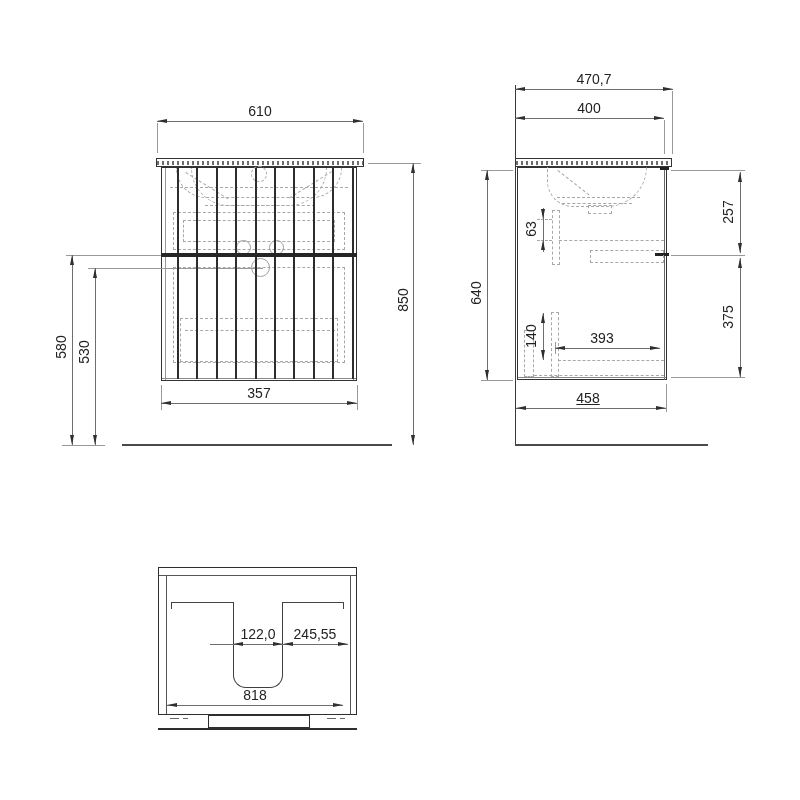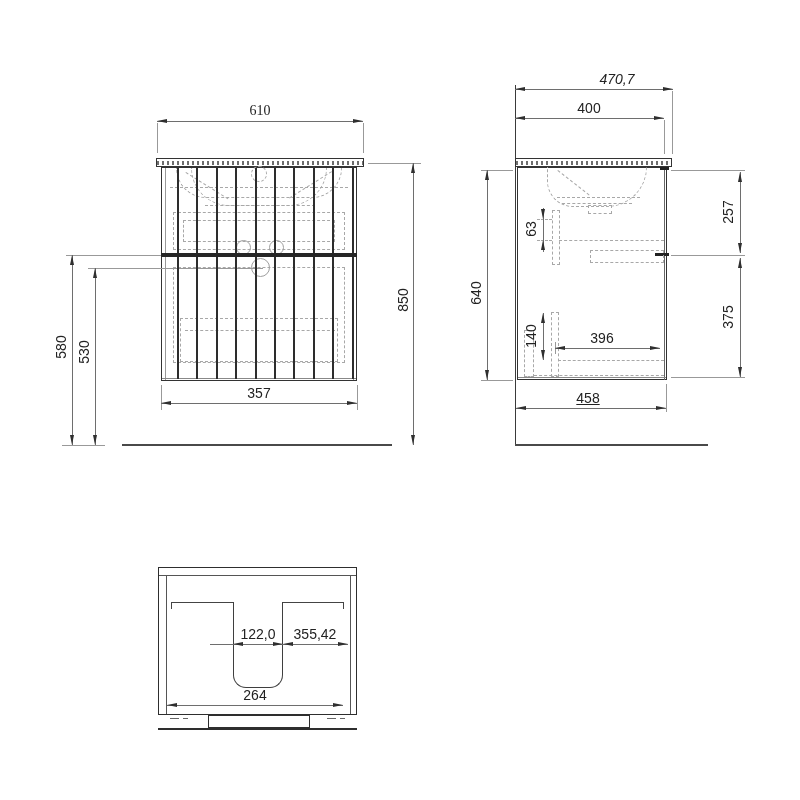--- a/index.html
+++ b/index.html
@@ -72,21 +72,21 @@
 
     <div class="slats" style="left:163px;top:168px;width:192px;height:211px;"></div>
 
     <div class="abs" style="left:161px;top:253px;width:196px;height:3.5px;background:#262626;"></div>
 
     <div class="vl xl" style="left:157px;top:123px;height:30px;"></div>
     <div class="vl xl" style="left:363px;top:123px;height:30px;"></div>
     <div class="hl dl" style="left:157px;top:121px;width:206px;"></div>
     <div class="tri tl" style="left:157px;top:119px;"></div>
     <div class="tri tr" style="left:353px;top:119px;"></div>
-    <div class="lbl" style="left:215px;top:103px;font-family:Liberation Serif, serif;">610</div>
+    <div class="lbl" style="left:215px;top:103px;">610</div>
 
     <div class="hl xl" style="left:368px;top:163px;width:53px;"></div>
     <div class="vl dl" style="left:413px;top:163px;height:282px;"></div>
     <div class="tri tu" style="left:411px;top:163px;"></div>
     <div class="tri td" style="left:411px;top:435px;"></div>
     <div class="vlbl" style="left:358px;top:292px;">850</div>
 
     <div class="vl xl" style="left:161px;top:385px;height:25px;"></div>
     <div class="vl xl" style="left:357px;top:385px;height:25px;"></div>
     <div class="hl dl" style="left:161px;top:403px;width:196px;"></div>
@@ -133,21 +133,21 @@
 
     <div class="dbox" style="left:551px;top:312px;width:8px;height:65px;"></div>
     <div class="dbox" style="left:524px;top:330px;width:10px;height:47px;"></div>
     <div class="dh" style="left:558px;top:360px;width:106px;"></div>
     <div class="dh" style="left:534px;top:375px;width:130px;"></div>
 
     <div class="vl xl" style="left:672px;top:91px;height:63px;"></div>
     <div class="hl dl" style="left:515px;top:89px;width:158px;"></div>
     <div class="tri tl" style="left:515px;top:87px;"></div>
     <div class="tri tr" style="left:663px;top:87px;"></div>
-    <div class="lbl" style="left:572px;top:71px;font-style:italic;">470,7</div>
+    <div class="lbl" style="left:549px;top:71px;">470,7</div>
 
     <div class="vl xl" style="left:664px;top:120px;height:34px;"></div>
     <div class="hl dl" style="left:515px;top:118px;width:149px;"></div>
     <div class="tri tl" style="left:515px;top:116px;"></div>
     <div class="tri tr" style="left:654px;top:116px;"></div>
     <div class="lbl" style="left:544px;top:100px;">400</div>
 
     <div class="hl xl" style="left:481px;top:170px;width:32px;"></div>
     <div class="hl xl" style="left:481px;top:380px;width:32px;"></div>
     <div class="vl dl" style="left:487px;top:170px;height:210px;"></div>
@@ -164,21 +164,21 @@
 
     <div class="vl dl" style="left:543px;top:313px;height:47px;"></div>
     <div class="tri tu" style="left:541px;top:313px;"></div>
     <div class="tri td" style="left:541px;top:350px;"></div>
     <div class="vlbl" style="left:486px;top:328px;">140</div>
 
     <div class="vl xl" style="left:555px;top:342px;height:12px;"></div>
     <div class="hl dl" style="left:555px;top:348px;width:105px;"></div>
     <div class="tri tl" style="left:555px;top:346px;"></div>
     <div class="tri tr" style="left:650px;top:346px;"></div>
-    <div class="lbl" style="left:557px;top:330px;">396</div>
+    <div class="lbl" style="left:557px;top:330px;">393</div>
 
     <div class="hl xl" style="left:671px;top:170px;width:74px;"></div>
     <div class="hl xl" style="left:671px;top:255px;width:74px;"></div>
     <div class="hl xl" style="left:671px;top:377px;width:74px;"></div>
 
     <div class="vl dl" style="left:740px;top:172px;height:81px;"></div>
     <div class="tri tu" style="left:738px;top:172px;"></div>
     <div class="tri td" style="left:738px;top:243px;"></div>
     <div class="vlbl" style="left:683px;top:204px;">257</div>
 
@@ -208,26 +208,26 @@
     <div class="vl" style="left:343px;top:602px;height:7px;background:#444;"></div>
 
     <div class="rect" style="left:233px;top:602px;width:50px;height:86px;border:1.3px solid #3f3f3f;border-top:none;border-radius:0 0 13px 13px;background:#fff;"></div>
 
     <div class="hl dl" style="left:210px;top:644px;width:138px;"></div>
     <div class="tri tl" style="left:233px;top:642px;"></div>
     <div class="tri tr" style="left:273px;top:642px;"></div>
     <div class="tri tl" style="left:283px;top:642px;"></div>
     <div class="tri tr" style="left:338px;top:642px;"></div>
     <div class="lbl" style="left:213px;top:626px;">122,0</div>
-    <div class="lbl" style="left:270px;top:626px;">355,42</div>
+    <div class="lbl" style="left:270px;top:626px;">245,55</div>
 
     <div class="hl dl" style="left:167px;top:705px;width:176px;"></div>
     <div class="tri tl" style="left:167px;top:703px;"></div>
     <div class="tri tr" style="left:333px;top:703px;"></div>
-    <div class="lbl" style="left:210px;top:687px;">264</div>
+    <div class="lbl" style="left:210px;top:687px;">818</div>
 
     <div class="hl" style="left:170px;top:718px;width:9px;background:#666;"></div>
     <div class="hl" style="left:183px;top:718px;width:5px;background:#666;"></div>
     <div class="hl" style="left:327px;top:718px;width:9px;background:#666;"></div>
     <div class="hl" style="left:340px;top:718px;width:5px;background:#666;"></div>
 
     <div class="rect" style="left:208px;top:715px;width:102px;height:13px;border:1.3px solid #2e2e2e;background:#fff;"></div>
     <div class="abs" style="left:158px;top:728px;width:199px;height:1.5px;background:#2e2e2e;"></div>
   </div>
 

